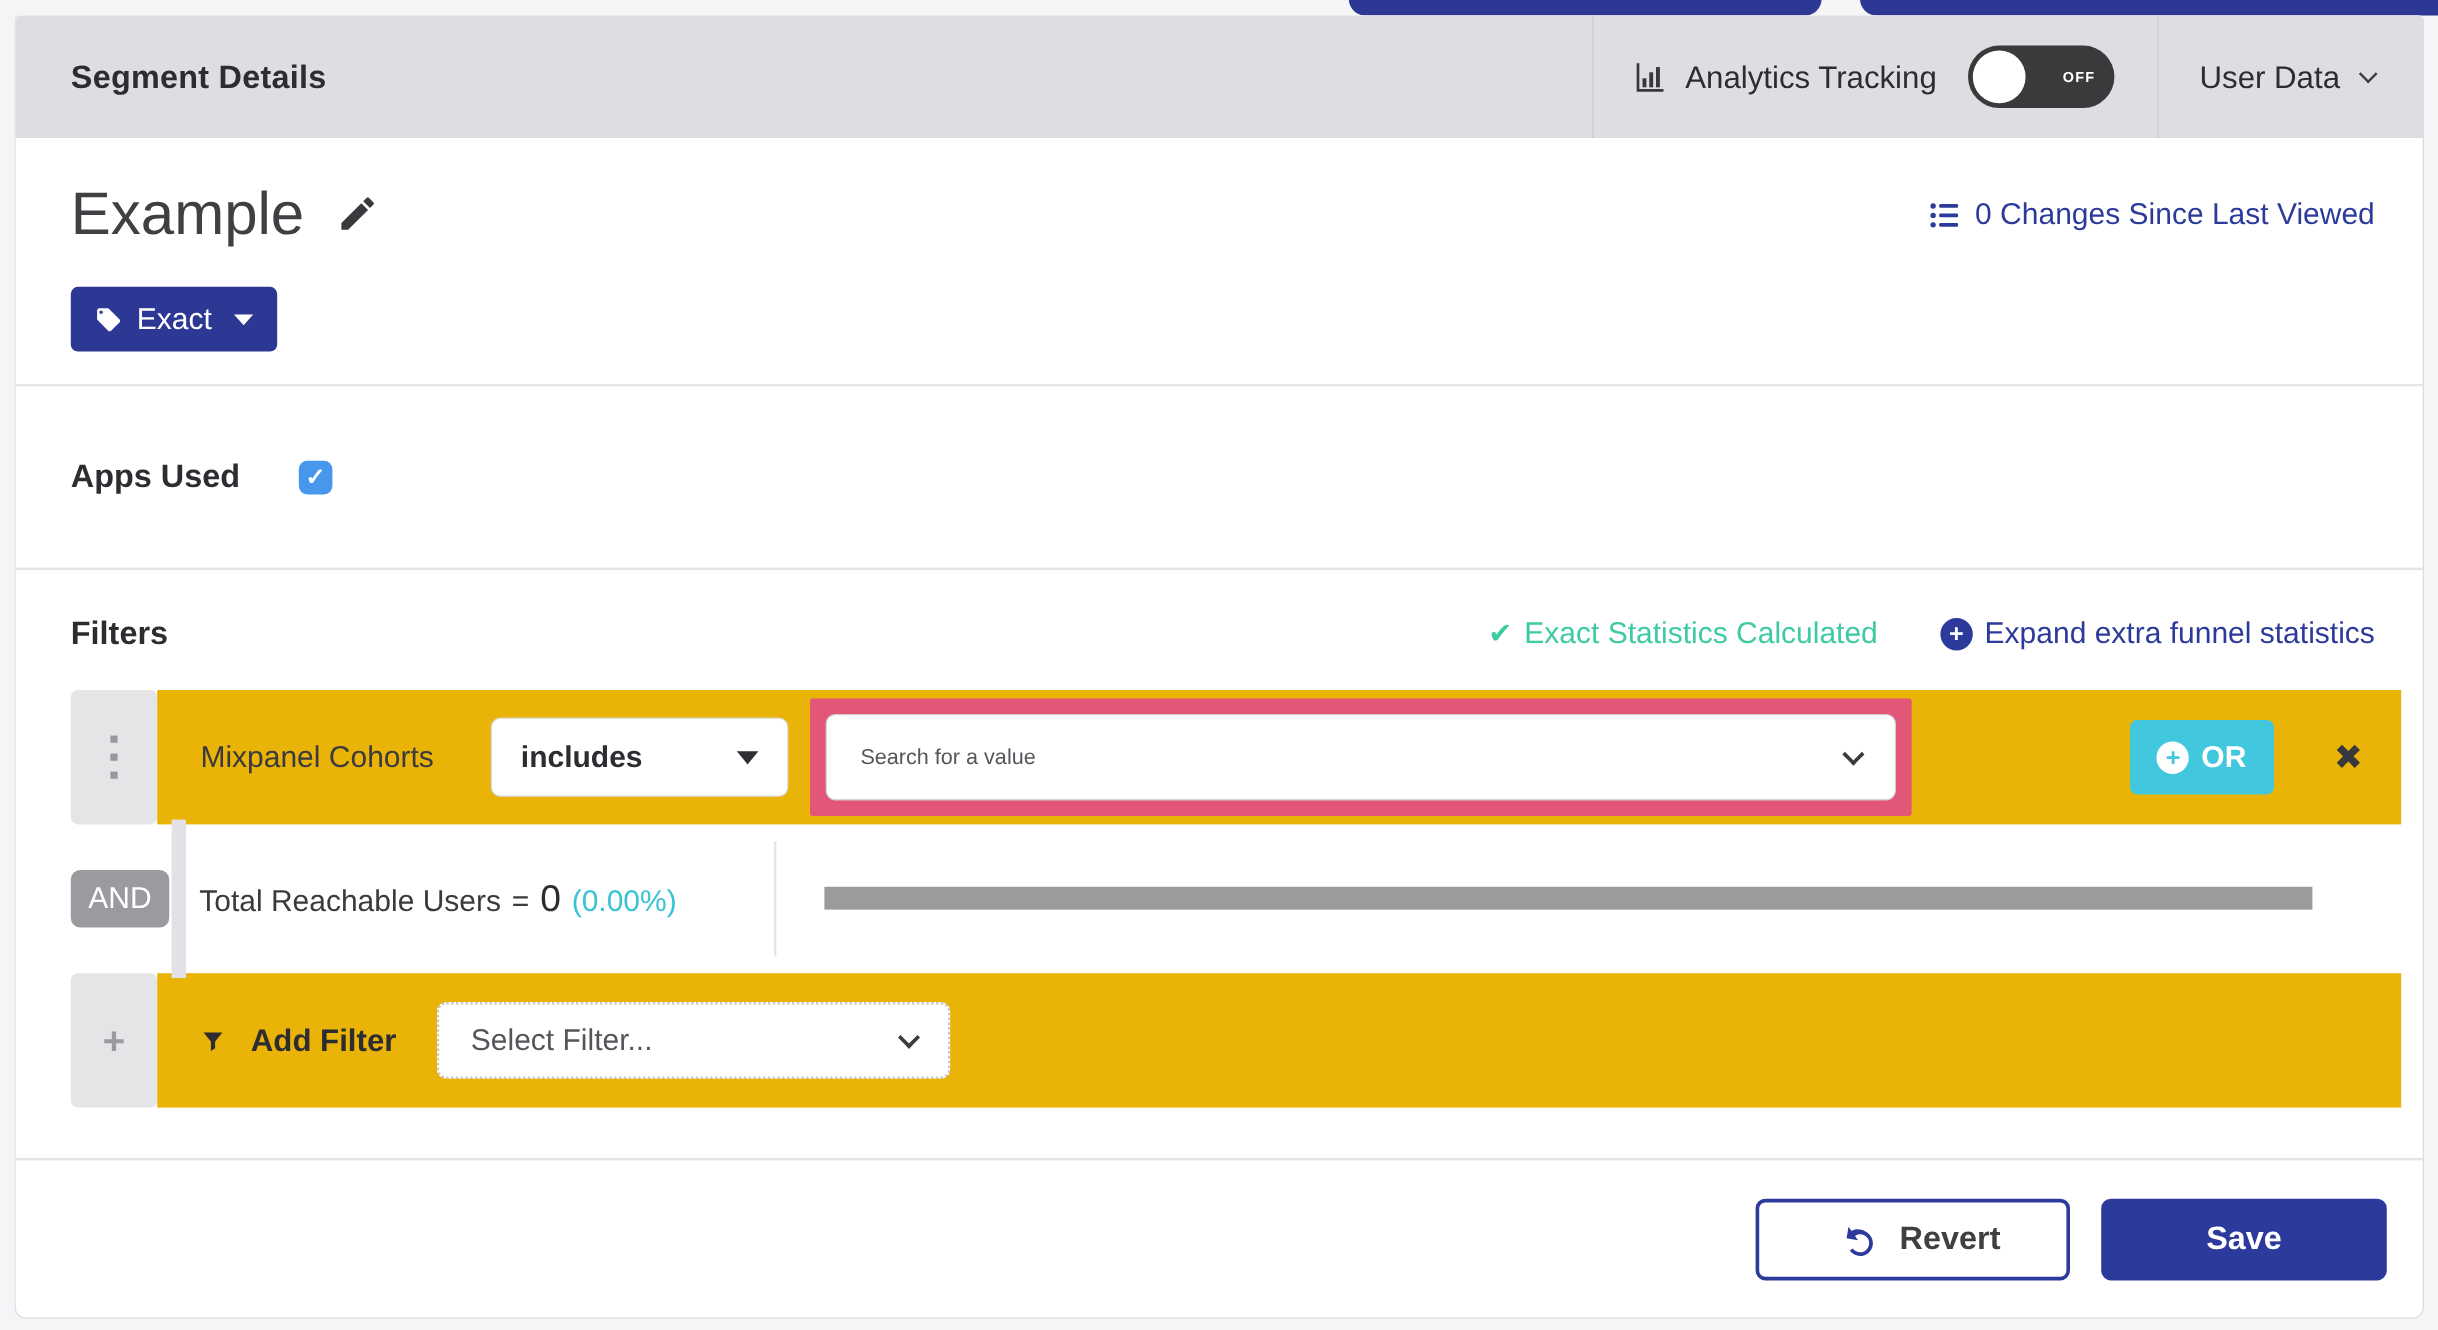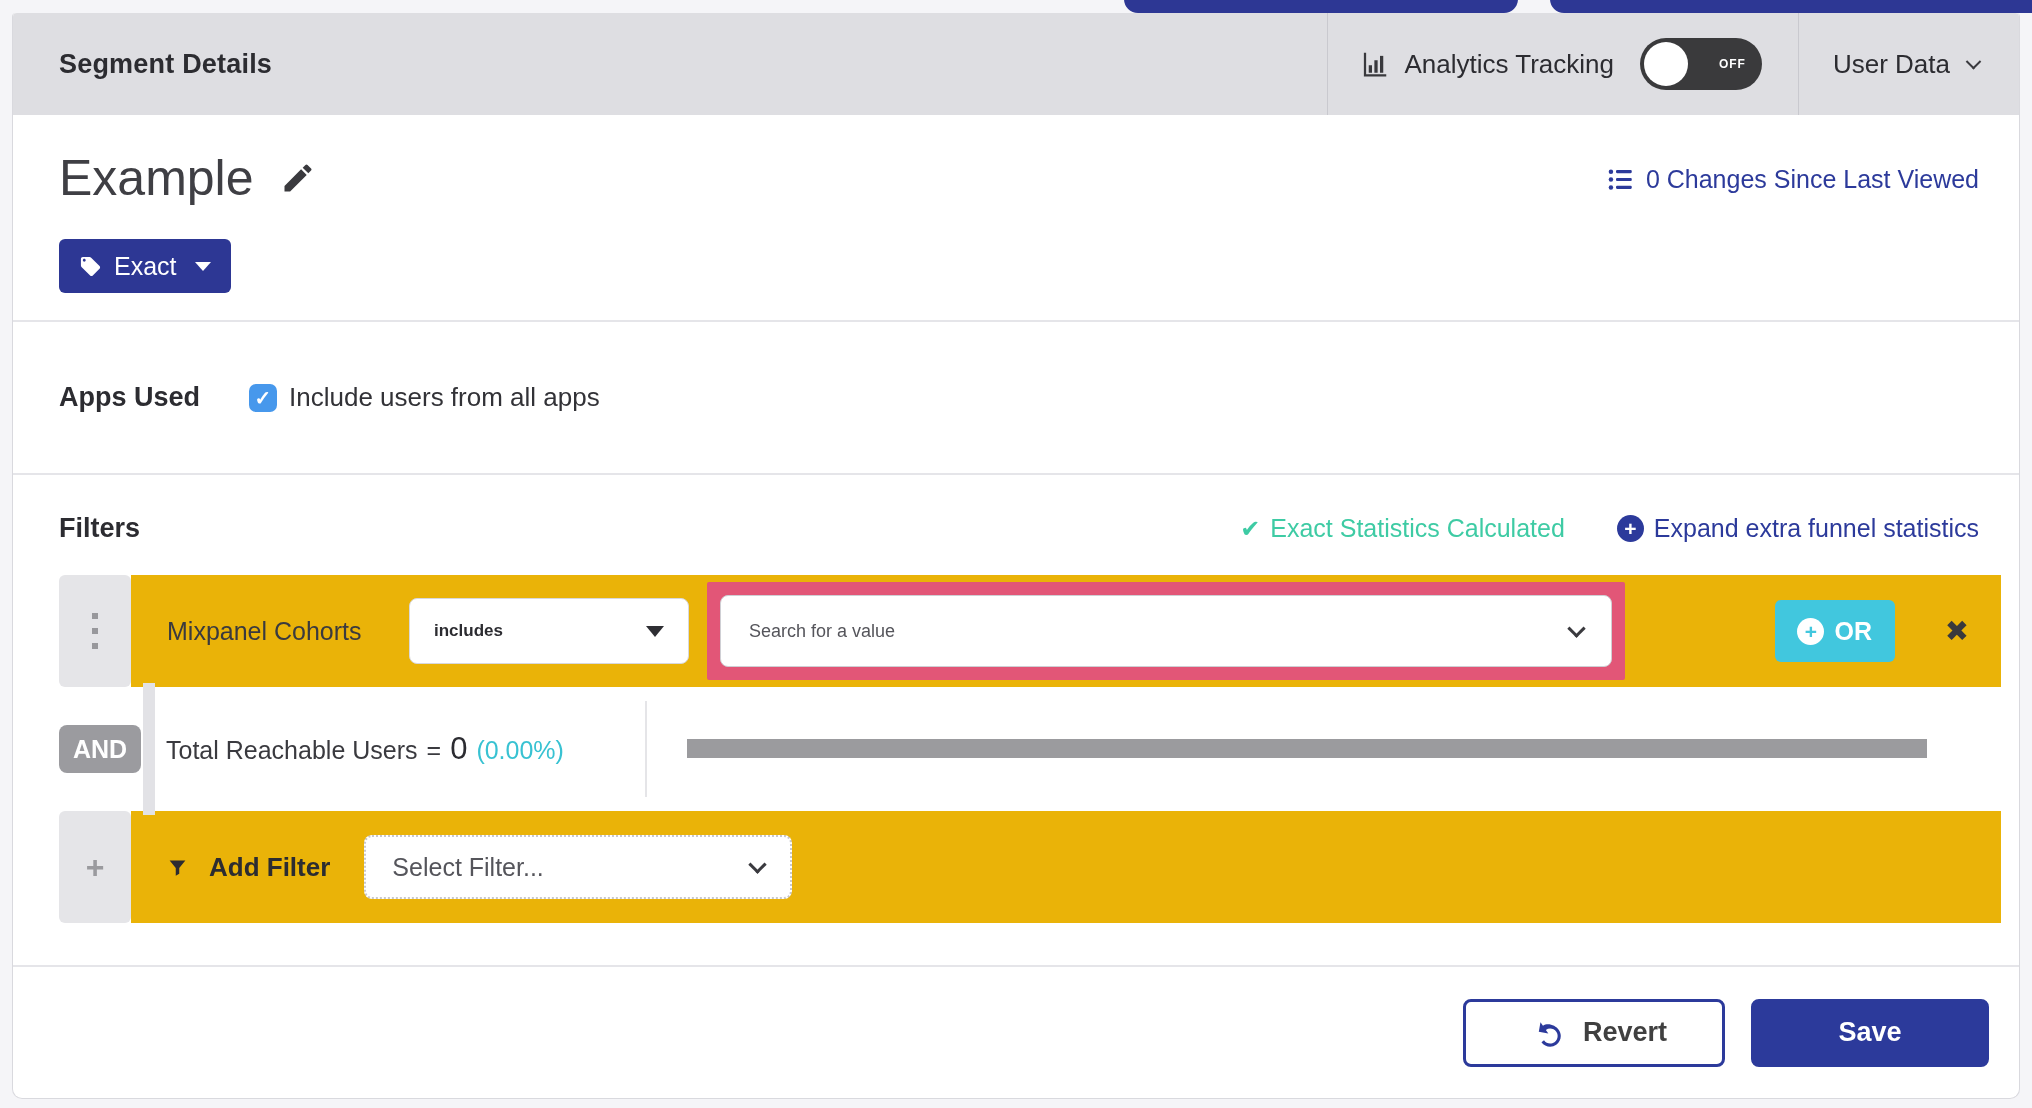--- a/index.html
+++ b/index.html
@@ -69,29 +69,29 @@
   .plus-circle.inv { background:#fff; color:#41c7de; }
 
   .fgroup { position:absolute; left:46px; top:100px; width:1942px; }
 
   .frow { display:flex; height:112px; }
   .gutter { width:72px; background:#e5e5e8; border-radius:6px; display:flex; align-items:center; justify-content:center; flex:none; cursor:grab; }
   .dots { display:flex; flex-direction:column; gap:9px; }
   .dots i { width:6px; height:6px; background:#98989c; display:block; }
   .frow-body { flex:1; background:#eab308; display:flex; align-items:center; padding-left:36px; }
   .field-label { font-size:25px; color:#3a3a3f; width:242px; flex:none; }
-  .op-select { width:280px; height:66px; background:#fff; border:1px solid #d8d8dc; border-radius:8px; display:flex; align-items:center; justify-content:space-between; padding:0 24px; font-size:17px; font-weight:700; color:#2c2c31; flex:none; cursor:pointer; }
+  .op-select { width:248px; height:66px; background:#fff; border:1px solid #d8d8dc; border-radius:8px; display:flex; align-items:center; justify-content:space-between; padding:0 24px; font-size:25px; font-weight:700; color:#2c2c31; flex:none; cursor:pointer; }
   .val-highlight { margin-left:18px; padding:13px; background:#e25677; border-radius:2px; flex:none; }
   .val-select { width:892px; height:72px; background:#fff; border:1px solid #cfcfd4; border-radius:8px; display:flex; align-items:center; justify-content:space-between; padding:0 28px; font-size:18px; color:#55555b; cursor:pointer; }
   .or-btn { margin-left:auto; width:120px; height:62px; background:#41c7de; border-radius:6px; color:#fff; font-size:25px; font-weight:700; display:flex; align-items:center; justify-content:center; gap:10px; flex:none; cursor:pointer; }
   .close-x { margin:0 32px 0 50px; font-size:29px; color:#39393d; cursor:pointer; }
 
   .and-row { position:relative; height:124px; }
   .connector { position:absolute; left:84px; top:-4px; width:12px; height:132px; background:#e2e2e6; }
-  .and-badge { position:absolute; left:0; top:38px; width:82px; height:48px; background:#9b9b9f; border-radius:8px; color:#fff; font-size:25px; font-weight:700; display:flex; align-items:center; justify-content:center; z-index:1; }
+  .and-badge { position:absolute; left:0; top:38px; width:82px; height:48px; background:#9b9b9f; border-radius:8px; color:#fff; font-size:25px; font-weight:400; display:flex; align-items:center; justify-content:center; z-index:1; }
   .reach { position:absolute; left:107px; top:50%; transform:translateY(-50%); font-size:25px; color:#3a3a3f; display:flex; align-items:baseline; gap:9px; white-space:nowrap; }
   .reach .val { font-size:31px; font-weight:500; color:#2c2c31; }
   .reach .pct { color:#38c2d2; }
   .and-vdiv { position:absolute; left:586px; top:14px; width:2px; height:96px; background:#e5e5e8; }
   .reach-bar { position:absolute; left:628px; top:52px; width:1240px; height:19px; background:#9b9b9e; }
 
   .add-gutter-plus { font-size:32px; font-weight:700; color:#9a9a9e; line-height:1; }
   .addf-label { display:flex; align-items:center; gap:21px; font-size:26px; font-weight:700; color:#2c2c31; }
   .filter-select { margin-left:34px; width:428px; height:64px; background:#fff; border:2px dotted #c7c7cd; border-radius:8px; display:flex; align-items:center; justify-content:space-between; padding:0 26px; font-size:25px; color:#55555b; cursor:pointer; }
 
@@ -172,21 +172,20 @@
       </div>
     </div>
 
     <div class="divider"></div>
 
     <div class="sect-apps">
       <div class="apps-label">Apps Used</div>
       <div class="checkbox">
         <span>✓</span>
       </div>
-      <div class="cb-label">Include users from all apps</div>
     </div>
 
     <div class="divider"></div>
 
     <div class="sect-filters">
       <div class="filters-head">
         <div class="filters-title">Filters</div>
         <div class="fh-spacer"></div>
         <div class="status">
           <span class="tick">✔</span>

